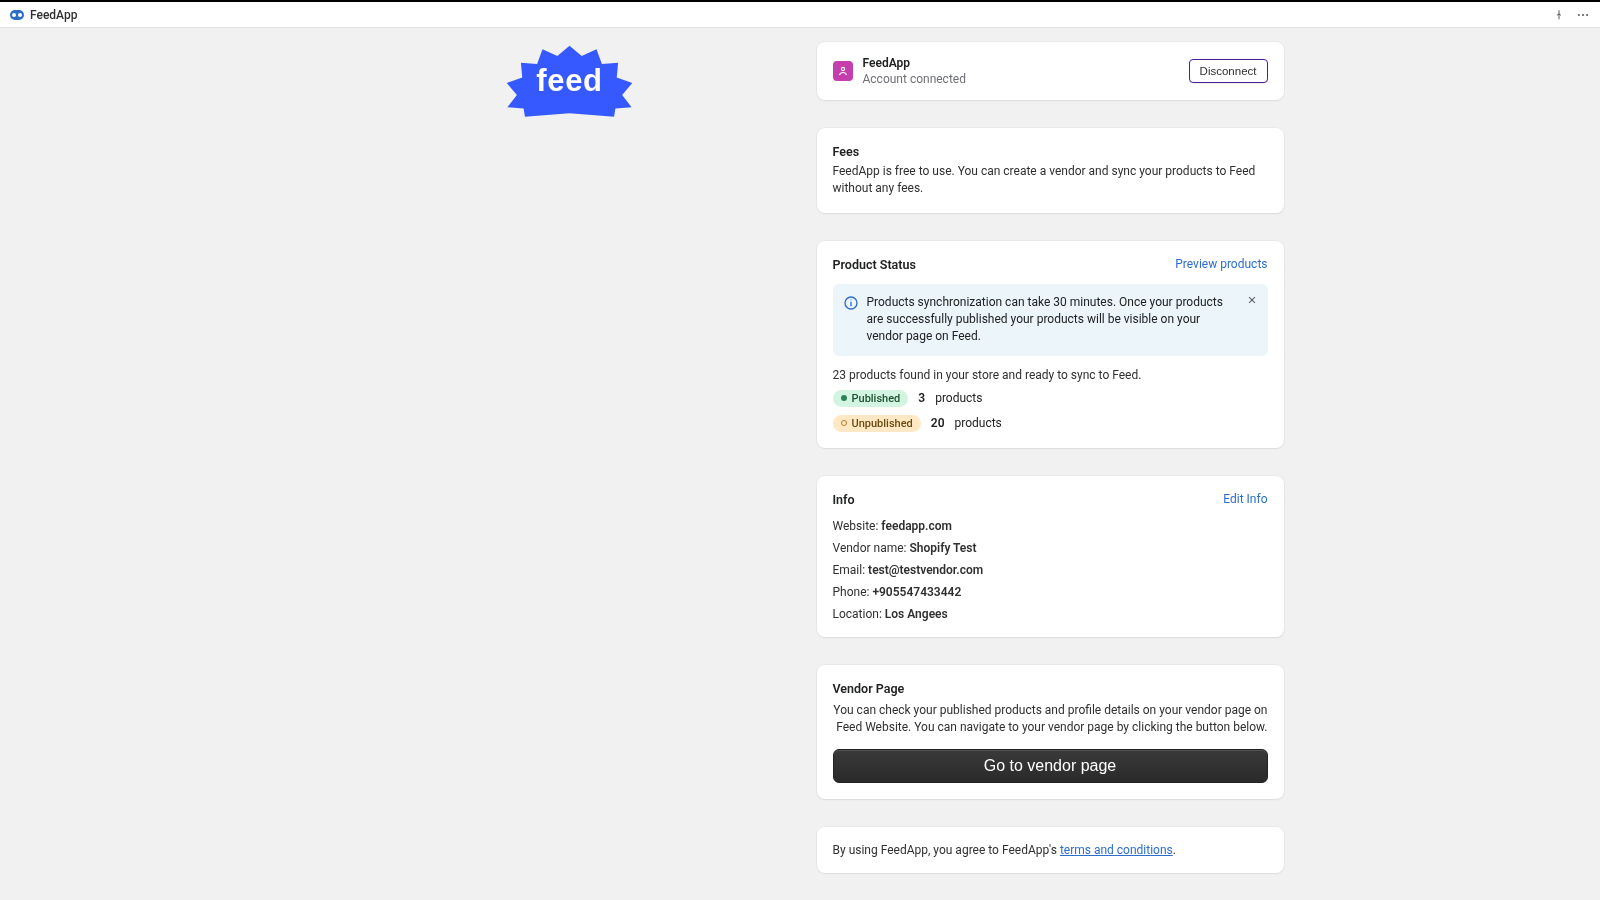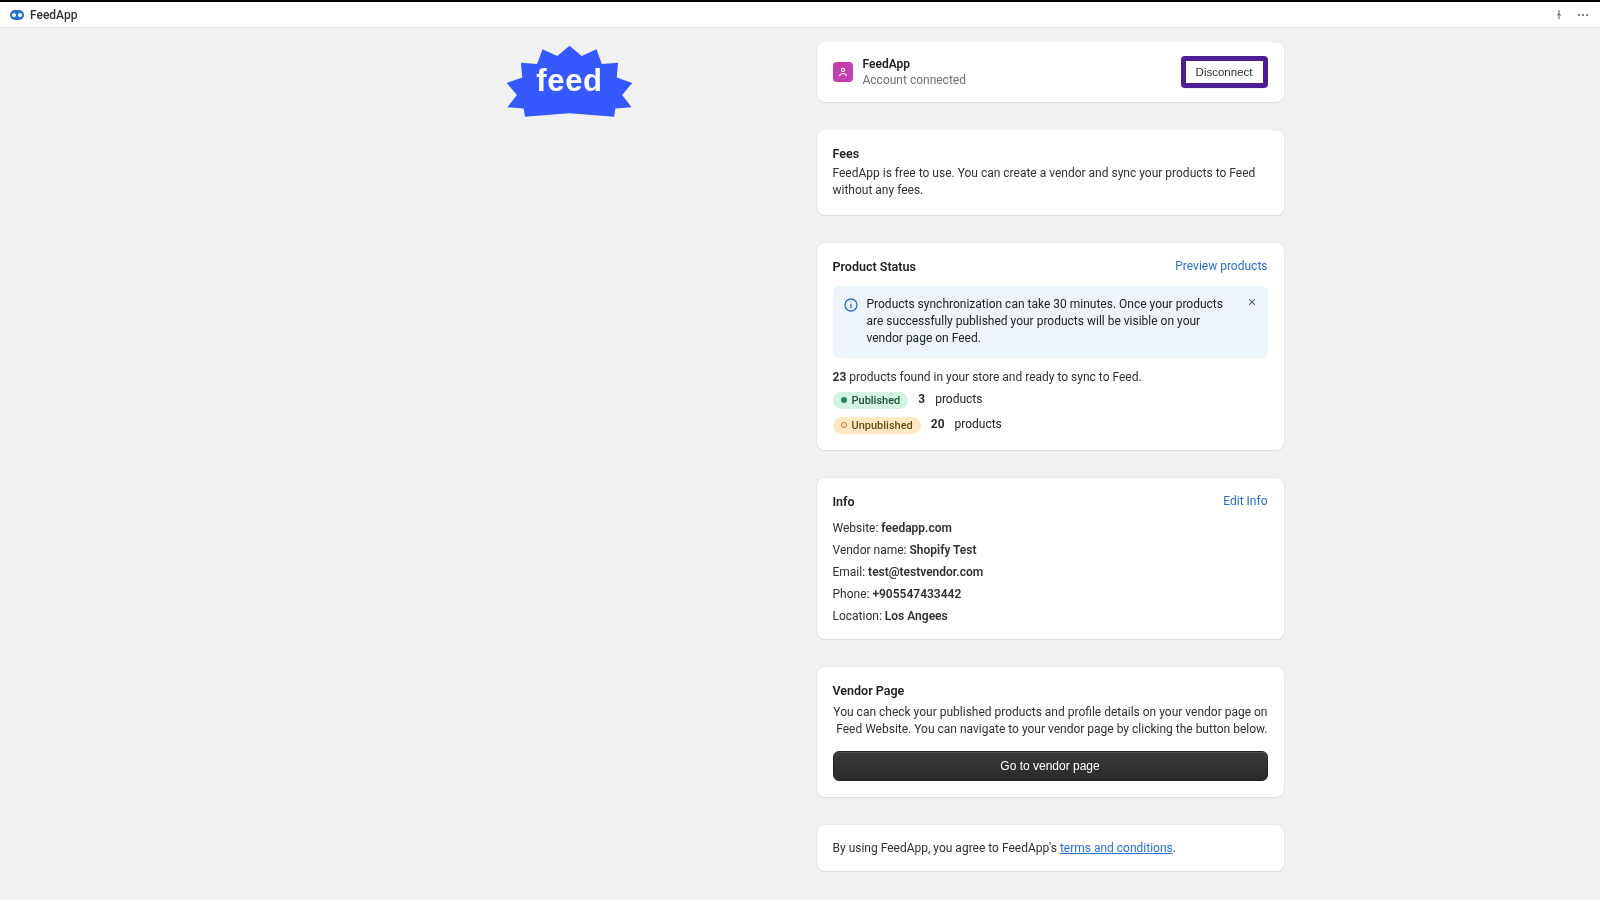--- a/index.html
+++ b/index.html
@@ -63,21 +63,21 @@
   
   .acct-card { display: flex; align-items: center; justify-content: space-between; padding: 14px 16px; }
   .acct-left { display: flex; align-items: center; gap: 10px; }
   .acct-avatar {
     width: 20px; height: 20px; background: #c43ead; border-radius: 4px;
     display: flex; align-items: center; justify-content: center;
   }
   .acct-text .t1 { font-size: 12px; font-weight: 600; color: #202223; }
   .acct-text .t2 { font-size: 12px; color: #6d7175; margin-top: 2px; }
   .btn-outline {
-    background: #fff; border: 5px solid #4c1d95; border-radius: 4px;
+    background: #fff; border: 1px solid #4c1d95; border-radius: 4px;
     padding: 5px 10px; font-size: 11.5px; color: #303030; cursor: pointer;
     box-shadow: 0 1px 0 rgba(0,0,0,0.05);
   }
 
   .card-title { font-size: 12.5px; font-weight: 600; color: #202223; }
   .card-body { font-size: 12px; color: #303030; margin-top: 4px; line-height: 1.4; }
 
   
   .ps-head { display: flex; justify-content: space-between; align-items: flex-start; margin-bottom: 12px;}
   .link { color: #2c6ecb; font-size: 12px; cursor: pointer; }
@@ -86,23 +86,23 @@
   .banner {
     background: #ebf5fa; border-radius: 6px; padding: 10px 10px;
     display: flex; gap: 8px; align-items: flex-start; position: relative;
     color: #202223;
   }
   .banner-icon { flex: 0 0 auto; width: 16px; height: 16px; color: #2c6ecb; margin-top: 1px;}
   .banner-text { font-size: 12px; line-height: 1.45; padding-right: 18px; }
   .banner-close { position: absolute; top: 8px; right: 8px; width: 16px; height: 16px; display:flex; align-items:center; justify-content:center; cursor:pointer; color:#5c5f62;}
 
   .ps-line { font-size: 12px; color: #303030; margin-top: 12px; }
-  .ps-line b { font-weight: 700; }
-
-  .badge-row { display: flex; gap: 10px; font-size: 12px; margin-top: 8px;}
+  .ps-line b { font-weight: 400; }
+
+  .badge-row { display: flex; align-items: center; gap: 10px; font-size: 12px; margin-top: 8px;}
   .badge {
     display: inline-flex; align-items: center; gap: 5px;
     border-radius: 10px; padding: 2px 8px; font-size: 11px; font-weight: 500;
   }
   .badge .dot { width: 6px; height: 6px; border-radius: 50%; }
   .badge.green { background: #d4f4e2; color: #1f5132; }
   .badge.green .dot { background: #29845a; }
   .badge.orange { background: #ffe8c3; color: #6b4a12; }
   .badge.orange .dot { width:6px; height:6px; border-radius:50%; background:transparent; border:1.5px solid #b77b1e; box-sizing:border-box;}
   .count { font-weight: 600; }
@@ -111,21 +111,21 @@
   .info-row { font-size: 12px; color: #303030; margin-top: 8px; }
   .info-row:first-of-type { margin-top: 10px;}
   .info-row b { font-weight: 600; }
 
   
   .vp-desc { font-size: 12px; color: #303030; line-height: 1.45; margin-top: 6px; text-align: right;}
   .btn-primary {
     width: 100%; margin-top: 12px;
     background: linear-gradient(#3a3a3a,#2a2a2a);
     border: 1px solid #222; border-radius: 6px;
-    color: #fff; font-size: 12px; padding: 7px 0; cursor: pointer;
+    color: #fff; font-size: 16px; padding: 7px 0; cursor: pointer;
     box-shadow: inset 0 1px 0 rgba(255,255,255,0.12);
   }
 
   .terms { font-size: 12px; color: #303030; }
 
   svg { display: block; }
 </style>
 </head>
 <body>
 

